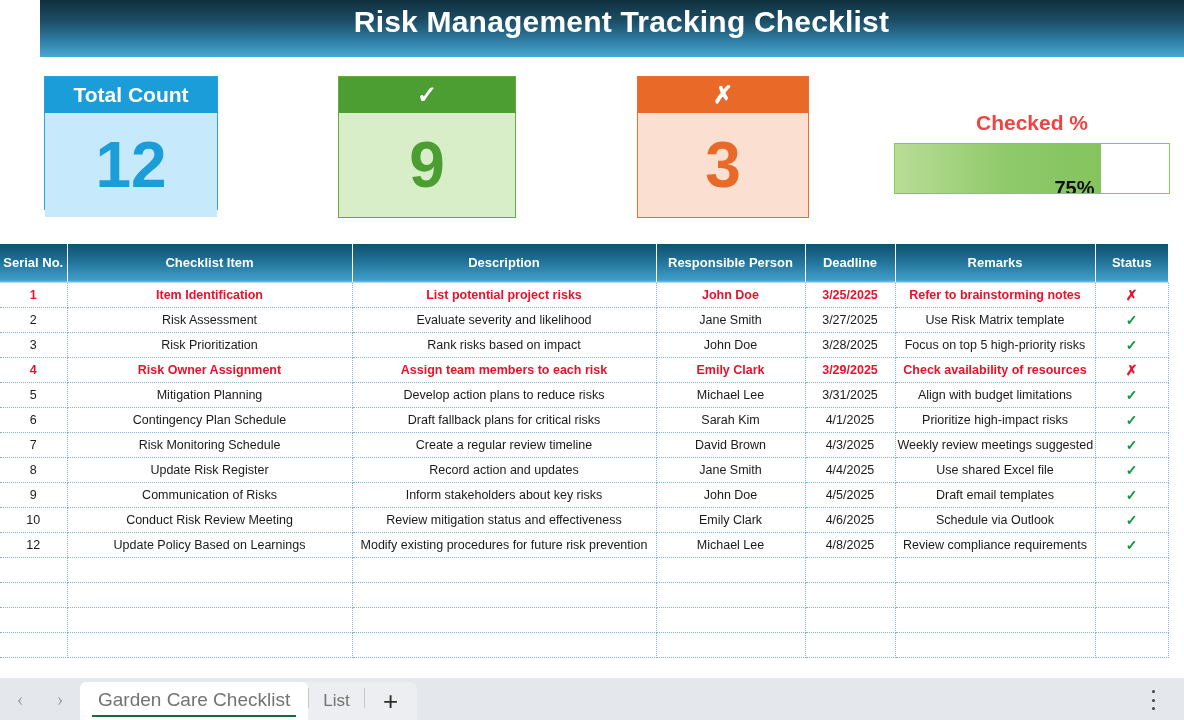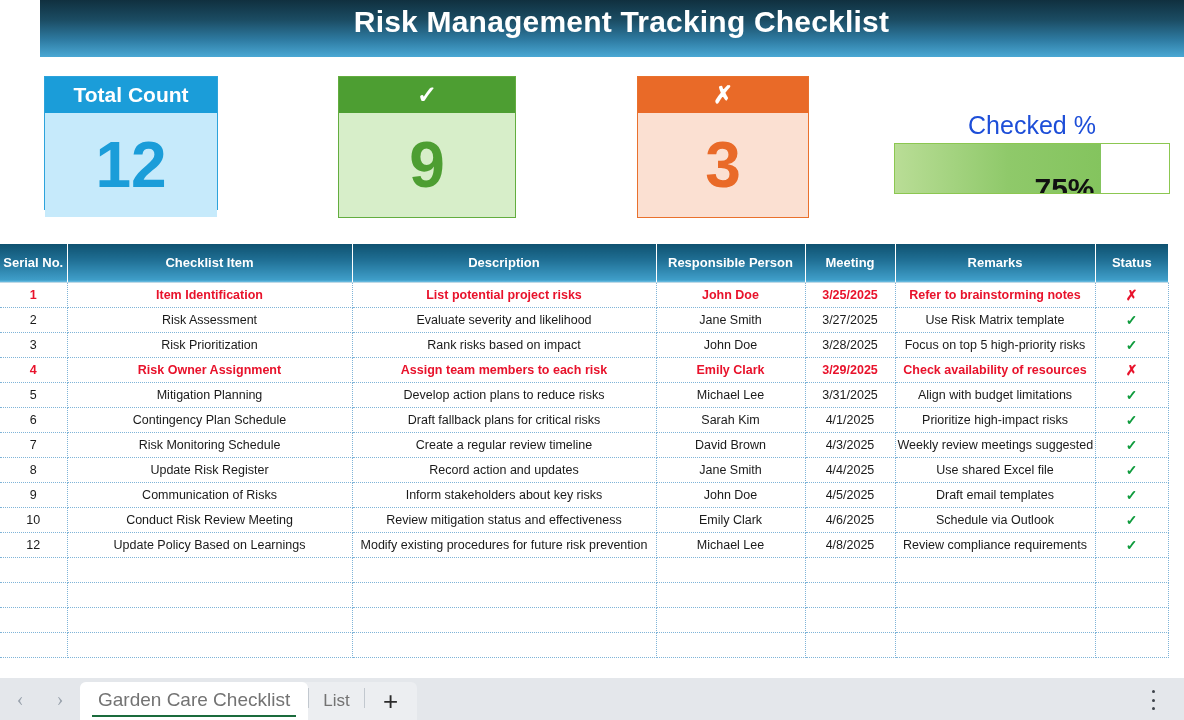--- a/index.html
+++ b/index.html
@@ -76,44 +76,44 @@
   #kpi-unchecked { left: 637px; top: 76px; width: 172px; height: 142px; border-color: #e9712d; }
   #kpi-unchecked .kpi-head { background: #e96a28; font-size: 24px; }
   #kpi-unchecked .kpi-body { background: #fbe0d2; color: #e96a28; height: 104px; }
 
   
   #gauge-label {
     position: absolute;
     left: 894px; top: 111px;
     width: 276px;
     text-align: center;
-    color: #1d4ed8;
-    font-size: 25px;
-    font-weight: normal;
+    color: #ef4444;
+    font-size: 21px;
+    font-weight: bold;
   }
   #gauge-box {
     position: absolute;
     left: 894px; top: 143px;
     width: 276px; height: 51px;
     box-sizing: border-box;
     border: 1px solid #8cc751;
     background: #ffffff;
     overflow: hidden;
   }
   #gauge-fill {
     height: 100%;
     box-sizing: border-box;
     background: linear-gradient(to right, #b9dd96 0%, #8fc96a 55%, #84c45e 100%);
     display: flex;
     align-items: center;
     justify-content: flex-end;
   }
   #gauge-value {
     color: #111111;
-    font-size: 30px;
+    font-size: 20px;
     font-weight: bold;
     padding-right: 6px;
     font-family: "Liberation Sans Narrow", "Liberation Sans", sans-serif;
     margin-top: 40px;
   }
 
   
   #sheet {
     position: absolute;
     left: 0; top: 244px;
@@ -271,21 +271,21 @@
       <col style="width:90px">
       <col style="width:200px">
       <col style="width:73px">
     </colgroup>
     <thead>
       <tr>
         <th>Serial No.</th>
         <th>Checklist Item</th>
         <th>Description</th>
         <th>Responsible Person</th>
-        <th>Meeting</th>
+        <th>Deadline</th>
         <th>Remarks</th>
         <th>Status</th>
       </tr>
     </thead>
     <tbody id="grid-body">
         <tr class="flagged">
           <td>1</td>
           <td>Item Identification</td>
           <td>List potential project risks</td>
           <td>John Doe</td>

